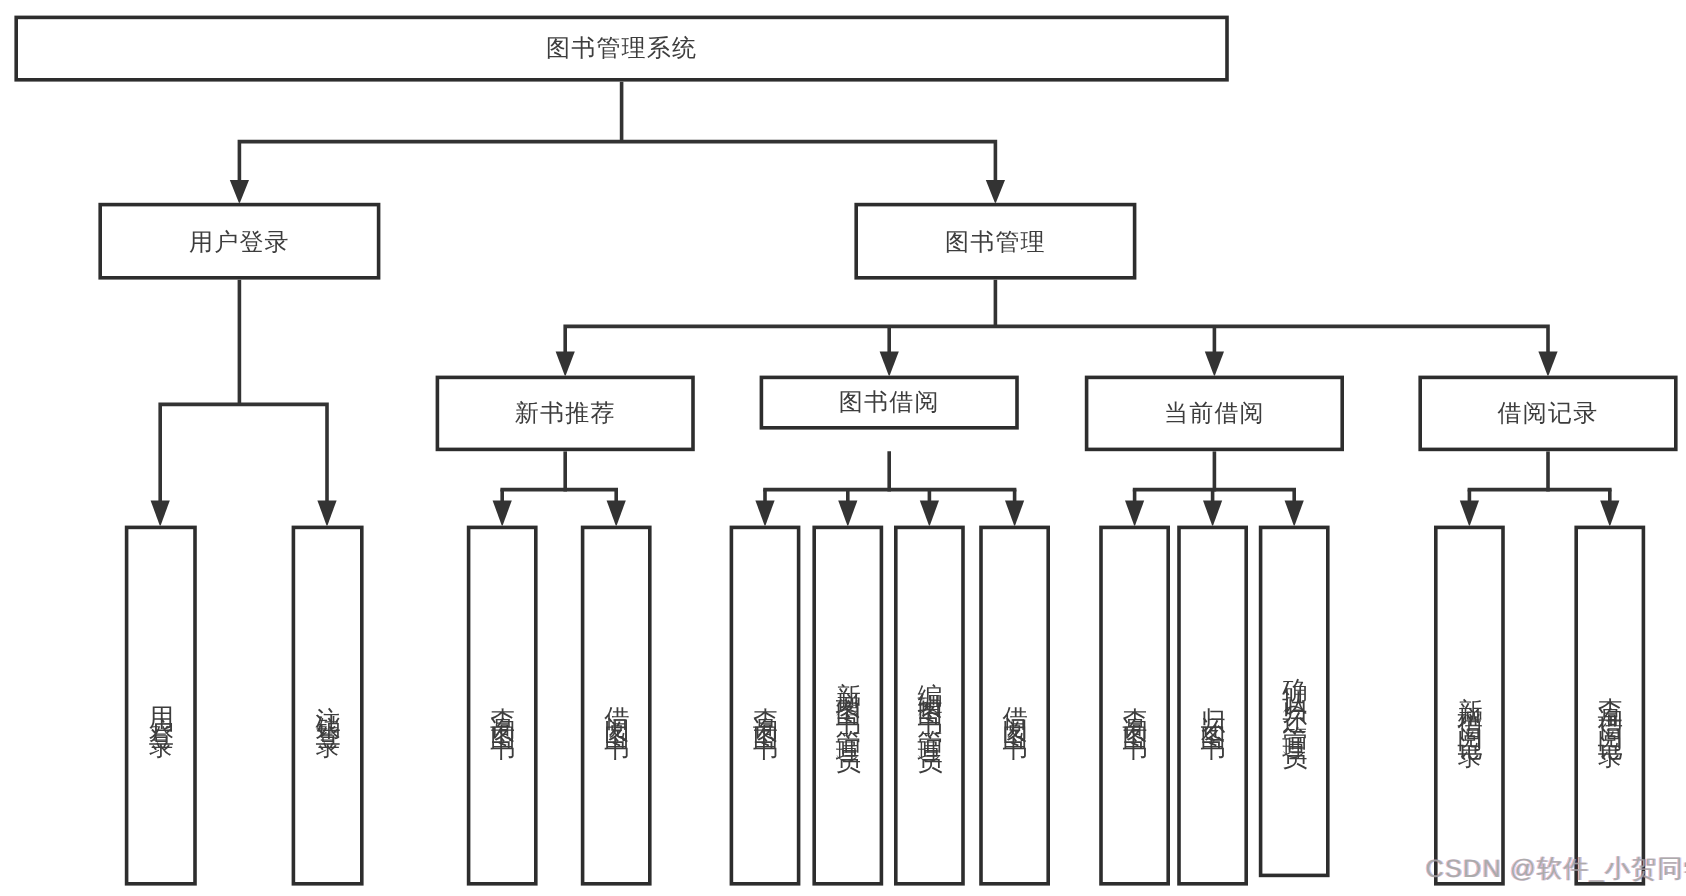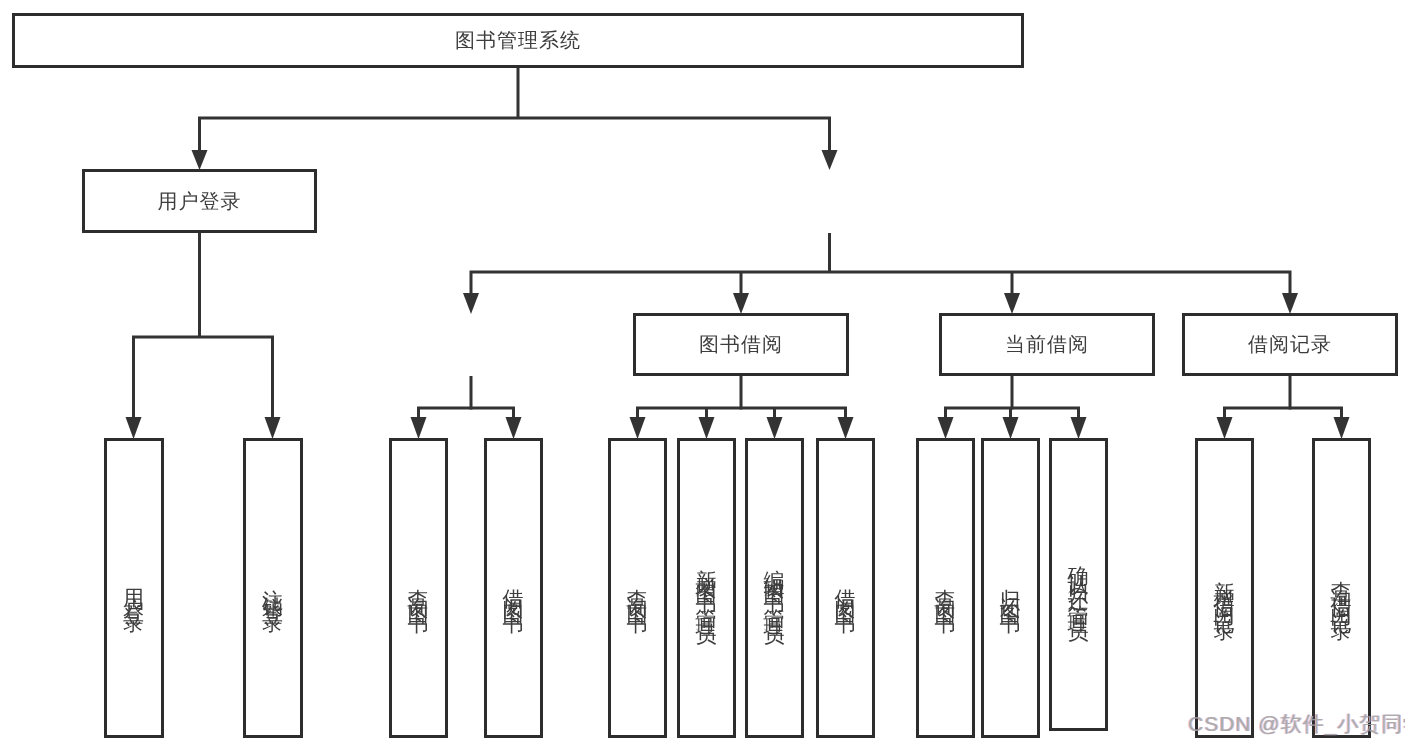--- a/index.html
+++ b/index.html
@@ -71,25 +71,31 @@
     </g>
   </svg>
 
   <div class="node h" style="left:12px;top:13px;width:1012px;height:55px">
     <span>图书管理系统</span>
   </div>
 
   <div class="node h" style="left:82px;top:169px;width:235px;height:64px">
     <span>用户登录</span>
   </div>
+  <div class="node h" style="left:712px;top:169px;width:235px;height:64px">
+    <span>图书管理</span>
+  </div>
 
-  <div class="node h" style="left:633px;top:313px;width:216px;height:63px">
+  <div class="node h" style="left:363px;top:313px;width:216px;height:63px">
+    <span>新书推荐</span>
+  </div>
+  <div class="node h" style="left:633px;top:313px;width:216px;height:45px">
     <span>图书借阅</span>
   </div>
-  <div class="node h" style="left:939px;top:313px;width:216px;height:63px">
+  <div class="node h" style="left:904px;top:313px;width:216px;height:63px">
     <span>当前借阅</span>
   </div>
   <div class="node h" style="left:1182px;top:313px;width:216px;height:63px">
     <span>借阅记录</span>
   </div>
 
   <div class="node v" style="left:104px;top:438px;width:60px;height:300px">
     <span>用户登录</span>
   </div>
   <div class="node v" style="left:243px;top:438px;width:60px;height:300px">

